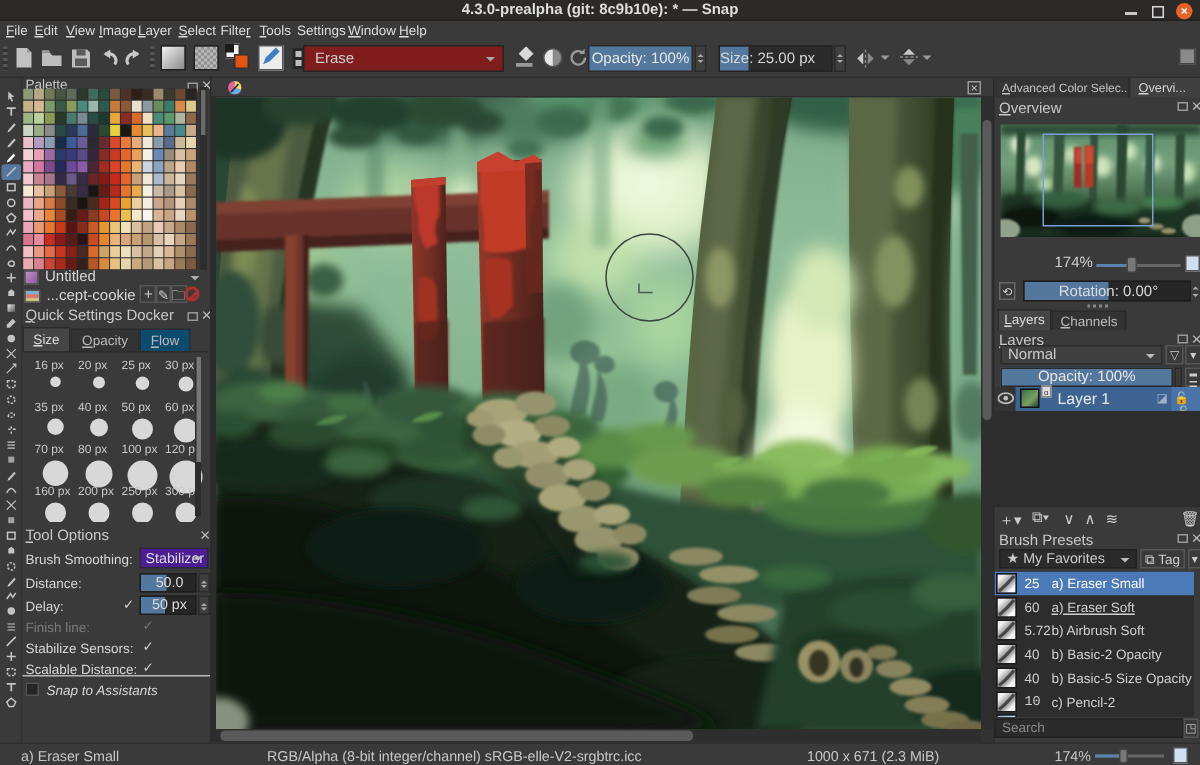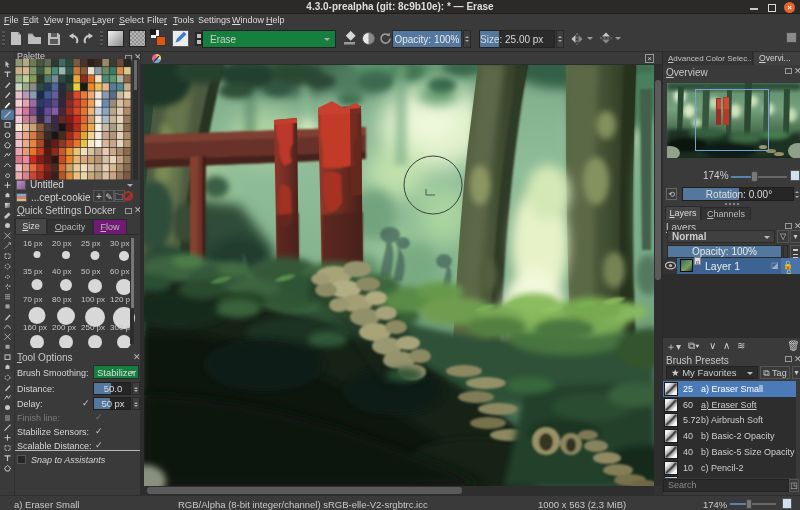--- a/index.html
+++ b/index.html
@@ -3,21 +3,21 @@
 <style>
 * { margin:0; padding:0; box-sizing:border-box; }
 html,body { width:800px; height:510px; overflow:hidden; }
 body { font-family:"Liberation Sans", sans-serif; background:#3a3a3a; position:relative;
        -webkit-font-smoothing:antialiased; }
 .abs { position:absolute; }
 .txt { color:#d6d6d6; font-size:11px; white-space:nowrap; }
 </style></head><body>
 
 <div class="abs" style="left:0;top:0;width:800px;height:14px;background:#2c2a28;border-bottom:1px solid #201f1e;">
-  <div class="abs" style="left:0;top:1px;width:100%;text-align:center;color:#dedede;font-size:10px;font-weight:bold;">4.3.0-prealpha (git: 8c9b10e):  * — Erase</div>
+  <div class="abs" style="left:0;top:1px;width:100%;text-align:center;color:#dedede;font-size:10px;font-weight:bold;">4.3.0-prealpha (git: 8c9b10e):  * — Snap</div>
   <div class="abs" style="left:750px;top:8px;width:8px;height:2px;background:#c8c8c8;"></div>
   <div class="abs" style="left:768px;top:4px;width:8px;height:8px;border:1.5px solid #d8d8d8;background:#2c2a28;"></div>
   <div class="abs" style="left:784px;top:2px;width:11px;height:11px;border-radius:50%;background:#e8622a;color:#fff;font-size:8px;line-height:11px;text-align:center;font-weight:bold;">×</div>
 </div>
 
 <div class="abs txt" style="left:0;top:14px;width:800px;height:13px;background:#3a3a3a;font-size:9px;line-height:13px;color:#dcdcdc;">
 <span class="abs" style="left:4px;top:0;"><u>F</u>ile</span>
     <span class="abs" style="left:23px;top:0;"><u>E</u>dit</span>
     <span class="abs" style="left:44px;top:0;"><u>V</u>iew</span>
     <span class="abs" style="left:66px;top:0;"><u>I</u>mage</span>
@@ -63,21 +63,21 @@
     <svg class="abs" style="left:172px;top:3px;" width="17" height="17" viewBox="0 0 17 17">
       <path d="M14 2 6 10l-2 5 5-2 8-8z" fill="#3f7ec4" transform="scale(0.85)"></path>
     </svg>
     <svg class="abs" style="left:194px;top:4px;" width="16" height="16" viewBox="0 0 16 16">
       <rect x="1" y="1" width="14" height="14" fill="#272727"></rect>
       <rect x="3" y="3" width="4" height="4" fill="#bdbdbd"></rect>
       <rect x="9" y="3" width="4" height="4" fill="#bdbdbd"></rect>
       <rect x="3" y="9" width="4" height="4" fill="#bdbdbd"></rect>
       <rect x="9" y="9" width="4" height="4" fill="#bdbdbd"></rect>
     </svg>
-    <div class="abs" style="left:202px;top:3px;width:134px;height:18px;background:#15803d;border:1px solid #232323;color:#cfcfcf;font-size:10px;line-height:17px;padding-left:7px;">Erase
+    <div class="abs" style="left:202px;top:3px;width:134px;height:18px;background:#7f1d1d;border:1px solid #232323;color:#cfcfcf;font-size:10px;line-height:17px;padding-left:7px;">Erase
 <span class="abs" style="right:5px;top:7px;width:0;height:0;border:3.5px solid transparent;border-top-color:#aaa;"></span></div>
     <svg class="abs" style="left:342px;top:4px;" width="15" height="15" viewBox="0 0 15 15">
       <rect x="4.5" y="1" width="7" height="7" fill="#d8d8d8" transform="rotate(45 8 5.5)"></rect>
       <rect x="2" y="11" width="11" height="2.5" fill="#9a9a9a"></rect>
     </svg>
     <svg class="abs" style="left:361px;top:4px;" width="15" height="15" viewBox="0 0 15 15">
       <circle cx="7.5" cy="7.5" r="6" fill="#e8e8e8"></circle>
       <path d="M7.5 1.5a6 6 0 0 1 0 12z" fill="#8a8a8a"></path>
       <circle cx="7.5" cy="7.5" r="6" fill="none" stroke="#555"></circle>
     </svg>
@@ -505,21 +505,21 @@
     <div class="abs" style="left:88px;top:138px;width:12px;height:12px;border:1px solid #555;color:#ccc;font-size:9px;line-height:12px;text-align:center;">✎</div>
     <div class="abs" style="left:98px;top:138px;width:12px;height:12px;border:1px solid #555;color:#ccc;font-size:9px;line-height:12px;text-align:center;">🗀</div>
     <div class="abs" style="left:108px;top:139px;width:10px;height:10px;border-radius:50%;border:2px solid #b03030;">
       <div class="abs" style="left:-1px;top:3px;width:10px;height:2px;background:#b03030;transform:rotate(-45deg);"></div>
     </div>
     <div class="abs txt" style="left:2px;top:153px;font-size:10px;color:#c8c8c8;"><u>Q</u>uick Settings Docker</div>
     <div class="abs" style="left:110px;top:156px;width:7px;height:6px;border:1px solid #999;"></div>
     <div class="abs txt" style="left:119px;top:153px;font-size:9px;color:#bbb;">✕</div>
     <div class="abs" style="left:0px;top:166px;width:32px;height:16px;background:#454545;border:1px solid #2c2c2c;border-bottom:none;color:#ddd;font-size:9px;text-align:center;line-height:15px;"><u>S</u>ize</div>
     <div class="abs" style="left:32px;top:167px;width:46px;height:15px;background:#333;border:1px solid #2c2c2c;border-bottom:none;color:#bbb;font-size:9px;text-align:center;line-height:14px;"><u>O</u>pacity</div>
-    <div class="abs" style="left:78px;top:167px;width:34px;height:15px;background:#701a75;border:1px solid #2c2c2c;border-bottom:none;color:#bbb;font-size:9px;text-align:center;line-height:14px;"><u>F</u>low</div>
+    <div class="abs" style="left:78px;top:167px;width:34px;height:15px;background:#0c4a6e;border:1px solid #2c2c2c;border-bottom:none;color:#bbb;font-size:9px;text-align:center;line-height:14px;"><u>F</u>low</div>
     <div class="abs" style="left:0;top:182px;width:124px;height:1px;background:#2c2c2c;"></div>
     <svg class="abs" style="left:0;top:178px;" width="124" height="118" viewBox="0 0 124 118">
       <text x="8" y="16" font-size="8" fill="#c8c8c8" font-family="Liberation Sans">16 px</text>
       <circle cx="22" cy="24.5" r="3.5" fill="#d8d8d8"></circle>
       <text x="37" y="16" font-size="8" fill="#c8c8c8" font-family="Liberation Sans">20 px</text>
       <circle cx="51" cy="25.0" r="4.0" fill="#d8d8d8"></circle>
       <text x="66" y="16" font-size="8" fill="#c8c8c8" font-family="Liberation Sans">25 px</text>
       <circle cx="80" cy="25.5" r="4.5" fill="#d8d8d8"></circle>
       <text x="95" y="16" font-size="8" fill="#c8c8c8" font-family="Liberation Sans">30 px</text>
       <circle cx="109" cy="26.0" r="5.0" fill="#d8d8d8"></circle>
@@ -547,21 +547,21 @@
       <circle cx="80" cy="112.0" r="7.0" fill="#d8d8d8"></circle>
       <text x="95" y="100" font-size="8" fill="#c8c8c8" font-family="Liberation Sans">300 px</text>
       <circle cx="109" cy="112.0" r="7.0" fill="#d8d8d8"></circle>
     </svg>
     <div class="abs" style="left:115px;top:186px;width:4px;height:106px;background:#2d2d2d;">
       <div class="abs" style="left:0.5px;top:0px;width:3px;height:70px;background:#777;"></div>
     </div>
     <div class="abs txt" style="left:2px;top:300px;font-size:10px;color:#c8c8c8;"><u>T</u>ool Options</div>
     <div class="abs txt" style="left:118px;top:300px;font-size:9px;color:#bbb;">✕</div>
     <div class="abs txt" style="left:2px;top:316px;font-size:9px;">Brush Smoothing:</div>
-    <div class="abs" style="left:78px;top:313px;width:46px;height:14px;background:#15803d;border:1px solid #2c2c2c;color:#ddd;font-size:9.5px;line-height:13px;padding-left:3px;">Stabilizer<span class="abs" style="right:3px;top:5px;width:0;height:0;border:3px solid transparent;border-top-color:#bbb;"></span></div>
+    <div class="abs" style="left:78px;top:313px;width:46px;height:14px;background:#4c1d95;border:1px solid #2c2c2c;color:#ddd;font-size:9.5px;line-height:13px;padding-left:3px;">Stabilizer<span class="abs" style="right:3px;top:5px;width:0;height:0;border:3px solid transparent;border-top-color:#bbb;"></span></div>
     <div class="abs txt" style="left:2px;top:332px;font-size:9px;">Distance:</div>
     <div class="abs" style="left:78px;top:330px;width:38px;height:13px;background:#262626;border:1px solid #1e1e1e;overflow:hidden;">
       <div class="abs" style="left:0;top:0;width:17px;height:13px;background:#54779e;"></div>
       <div class="abs" style="left:0;width:38px;text-align:center;color:#ddd;font-size:9.5px;line-height:12px;">50.0</div>
     </div>
     <div class="abs" style="left:117px;top:330px;width:8px;height:13px;background:#3f3f3f;border:1px solid #2a2a2a;"></div>
     <div class="abs" style="left:119px;top:333px;width:0;height:0;border:2px solid transparent;border-bottom-color:#aaa;"></div>
     <div class="abs" style="left:119px;top:338px;width:0;height:0;border:2px solid transparent;border-top-color:#aaa;"></div>
     <div class="abs txt" style="left:2px;top:347px;font-size:9px;text-align:right;">Delay:</div>
     <div class="abs txt" style="left:67px;top:346px;font-size:9px;color:#ccc;">✓</div>
@@ -1023,21 +1023,21 @@
       <div class="abs" style="left:0;width:112px;text-align:center;color:#ddd;font-size:10px;line-height:13px;">Rotation: 0.00°</div>
     </div>
     <div class="abs" style="left:132px;top:137px;width:0;height:0;border:2.5px solid transparent;border-bottom-color:#aaa;"></div>
     <div class="abs" style="left:132px;top:144px;width:0;height:0;border:2.5px solid transparent;border-top-color:#aaa;"></div>
     <div class="abs" style="left:62px;top:151px;width:14px;height:2px;background:repeating-linear-gradient(90deg,#888 0 2px,transparent 2px 4px);"></div>
     <div class="abs" style="left:2px;top:154px;width:36px;height:14px;background:#454545;border:1px solid #2a2a2a;border-bottom:none;color:#ddd;font-size:9px;text-align:center;line-height:13px;"><u>L</u>ayers</div>
     <div class="abs" style="left:38px;top:155px;width:50px;height:13px;background:#333;border:1px solid #2a2a2a;border-bottom:none;color:#bbb;font-size:9px;text-align:center;line-height:12px;"><u>C</u>hannels</div>
     <div class="abs" style="left:3px;top:170px;font-size:10px;color:#c8c8c8;"><u>L</u>ayers</div>
     <div class="abs" style="left:122px;top:171px;width:7px;height:6px;border:1px solid #999;"></div>
     <div class="abs" style="left:131px;top:169px;font-size:9px;color:#bbb;">✕</div>
-    <div class="abs" style="left:4px;top:178px;width:108px;height:13px;background:#404040;border:1px solid #2a2a2a;color:#ccc;font-size:10px;line-height:12px;padding-left:4px;font-weight:bold;">Normal<span class="abs" style="right:4px;top:5px;width:0;height:0;border:3px solid transparent;border-top-color:#bbb;"></span></div>
+    <div class="abs" style="left:4px;top:178px;width:108px;height:13px;background:#404040;border:1px solid #2a2a2a;color:#ccc;font-size:10px;line-height:12px;padding-left:4px;">Normal<span class="abs" style="right:4px;top:5px;width:0;height:0;border:3px solid transparent;border-top-color:#bbb;"></span></div>
     <div class="abs" style="left:114px;top:178px;width:12px;height:13px;border:1px solid #555;color:#ccc;font-size:8px;text-align:center;line-height:12px;">▽</div>
     <div class="abs" style="left:127px;top:178px;width:11px;height:13px;border:1px solid #555;color:#ccc;font-size:8px;text-align:center;line-height:12px;">▾</div>
     <div class="abs" style="left:4px;top:193px;width:115px;height:13px;background:#54779e;border:1px solid #2a2a2a;color:#e8e8e8;font-size:10px;line-height:12px;text-align:center;">Opacity:  100%</div>
     <div class="abs" style="left:120px;top:193px;width:5px;height:13px;background:#3a3a3a;border:1px solid #2a2a2a;"></div>
     <div class="abs" style="left:127px;top:193px;width:11px;height:13px;border:1px solid #555;">
       <div style="margin:3px 2px;height:1.5px;background:#ccc;"></div>
       <div style="margin:2px 2px;height:1.5px;background:#ccc;"></div>
       <div style="margin:2px 2px;height:1.5px;background:#ccc;"></div>
     </div>
     <div class="abs" style="left:0px;top:206px;width:138px;height:16px;background:#333;"></div>
@@ -1101,29 +1101,29 @@
     <svg class="abs" style="left:1px;top:63.8px;" width="14" height="14">
       <path d="M2 12 Q7 8 12 2" stroke="#333" stroke-width="2" fill="none" opacity="0.8"></path>
     </svg>
     <div class="abs" style="left:20px;top:65.8px;color:#cfcfcf;font-size:9px;">40</div>
     <div class="abs" style="left:38px;top:65.8px;color:#cfcfcf;font-size:9px;">b) Basic-5 Size Opacity</div>
     <div class="abs" style="left:0;top:78.5px;width:133px;height:15.7px;background:#2d2d2d;"></div>
     <div class="abs" style="left:1px;top:79.5px;width:14px;height:14px;background:linear-gradient(135deg,#f0f0f0 20%,#888 55%,#f8f8f8 80%);border:1px solid #1a1a1a;"></div>
     <svg class="abs" style="left:1px;top:79.5px;" width="14" height="14">
       <path d="M2 12 Q7 8 12 2" stroke="#333" stroke-width="2" fill="none" opacity="0.8"></path>
     </svg>
-    <div class="abs" style="left:20px;top:81.5px;color:#cfcfcf;font-size:9px;">10</div>
+    <div class="abs" style="left:20px;top:81.5px;color:#cfcfcf;font-size:9px;font-family:Liberation Mono, monospace;">10</div>
     <div class="abs" style="left:38px;top:81.5px;color:#cfcfcf;font-size:9px;">c) Pencil-2</div>
     <div class="abs" style="left:0;top:94.2px;width:133px;height:6px;background:#2d2d2d;"></div>
     <div class="abs" style="left:1px;top:95.2px;width:14px;height:5px;background:linear-gradient(135deg,#7ab0e0,#e8e8e8);border:1px solid #1a1a1a;"></div>
   </div>
 <div class="abs" style="left:663px;top:479px;width:126px;height:13px;background:#2b2b2b;border:1px solid #222;color:#8a8a8a;font-size:9px;line-height:11px;padding-left:4px;">Search</div>
 <div class="abs" style="left:789px;top:479px;width:10px;height:13px;border:1px solid #555;color:#bbb;font-size:8px;line-height:11px;text-align:center;">◳</div>
 
 <div class="abs" style="left:0;top:495px;width:800px;height:15px;background:#3a3a3a;border-top:1px solid #2e2e2e;">
 <div class="abs" style="left:14px;top:3px;color:#c8c8c8;font-size:9.5px;">a) Eraser Small</div>
 <div class="abs" style="left:178px;top:3px;color:#c8c8c8;font-size:9.5px;">RGB/Alpha (8-bit integer/channel)  sRGB-elle-V2-srgbtrc.icc</div>
-<div class="abs" style="left:538px;top:3px;color:#c8c8c8;font-size:9.5px;">1000 x 563 (2.3 MiB)</div>
+<div class="abs" style="left:538px;top:3px;color:#c8c8c8;font-size:9.5px;">1000 x 671 (2.3 MiB)</div>
 <div class="abs" style="left:703px;top:3px;color:#c8c8c8;font-size:9.5px;">174%</div>
 <div class="abs" style="left:730px;top:7px;width:46px;height:2px;background:#666;"></div>
 <div class="abs" style="left:730px;top:7px;width:18px;height:2px;background:#5a82ae;"></div>
 <div class="abs" style="left:746px;top:3px;width:6px;height:10px;background:#787878;border:1px solid #444;border-radius:2px;"></div>
 <div class="abs" style="left:782px;top:2px;width:10px;height:11px;background:#cfe0f0;border:1px solid #555;"></div>
 </div>
 </body></html>

